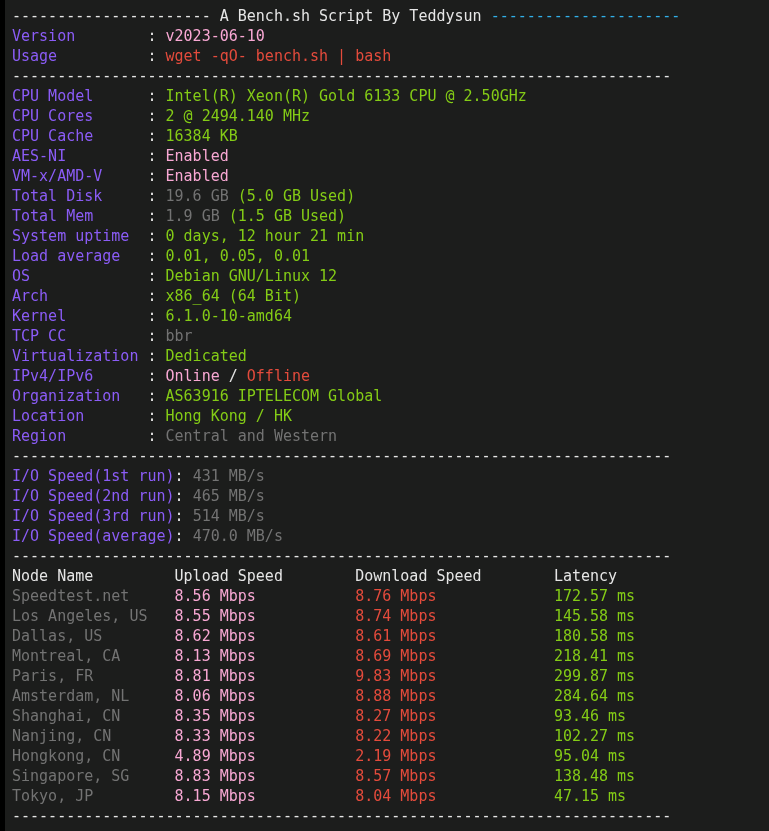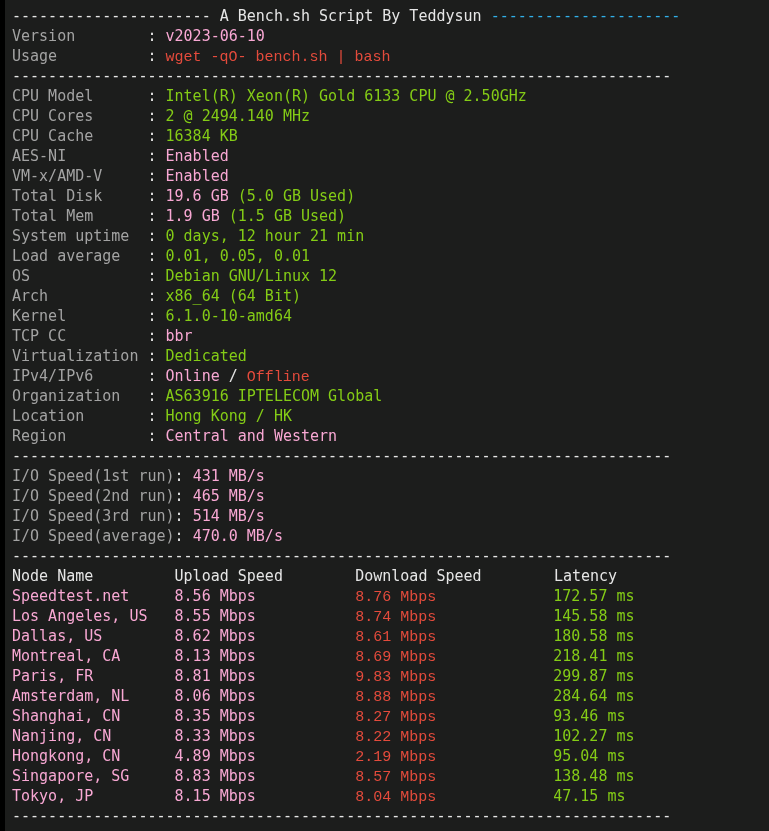--- a/index.html
+++ b/index.html
@@ -26,25 +26,25 @@
     white-space: pre;
     overflow: hidden;
   }
   .line {
     height: 20px;
     padding-left: 7px;
     white-space: pre;
   }
   .w   { color: #e6e6e6; }
   .grn { color: #f9a8d4; }
-  .red { color: #e44b3c; font-family: Liberation Mono, monospace; }
+  .red { color: #e44b3c; }
   .cyn { color: #84cc16; }
-  .yel { color: #f9a8d4; }
+  .yel { color: #737373; }
   .sep { color: #e6e6e6; letter-spacing: 0px; }
-  .label { color: #a3a3a3; }
+  .label { color: #8b5cf6; }
   .colon { color: #e6e6e6; }
   .hdr-dash-w { color: #e6e6e6; }
   .hdr-dash-c { color: #31b0e8; }
   .hdr-title { color: #e6e6e6; }
 </style>
 </head>
 <body>
 
 <div id="terminal"><div class="line "><span class="hdr-dash-w">----------------------</span><span class="hdr-title"> A Bench.sh Script By Teddysun </span><span class="hdr-dash-c">---------------------</span></div><div class="line "><span class="label">Version        </span><span class="colon">: </span><span class="grn">v2023-06-10</span></div><div class="line "><span class="label">Usage          </span><span class="colon">: </span><span class="red">wget -qO- bench.sh | bash</span></div><div class="line "><span class="sep">-------------------------------------------------------------------------</span></div><div class="line "><span class="label">CPU Model      </span><span class="colon">: </span><span class="cyn">Intel(R) Xeon(R) Gold 6133 CPU @ 2.50GHz</span></div><div class="line "><span class="label">CPU Cores      </span><span class="colon">: </span><span class="cyn">2 @ 2494.140 MHz</span></div><div class="line "><span class="label">CPU Cache      </span><span class="colon">: </span><span class="cyn">16384 KB</span></div><div class="line "><span class="label">AES-NI         </span><span class="colon">: </span><span class="grn">Enabled</span></div><div class="line "><span class="label">VM-x/AMD-V     </span><span class="colon">: </span><span class="grn">Enabled</span></div><div class="line "><span class="label">Total Disk     </span><span class="colon">: </span><span class="yel">19.6 GB</span><span class="cyn"> (5.0 GB Used)</span></div><div class="line "><span class="label">Total Mem      </span><span class="colon">: </span><span class="yel">1.9 GB</span><span class="cyn"> (1.5 GB Used)</span></div><div class="line "><span class="label">System uptime  </span><span class="colon">: </span><span class="cyn">0 days, 12 hour 21 min</span></div><div class="line "><span class="label">Load average   </span><span class="colon">: </span><span class="cyn">0.01, 0.05, 0.01</span></div><div class="line "><span class="label">OS             </span><span class="colon">: </span><span class="cyn">Debian GNU/Linux 12</span></div><div class="line "><span class="label">Arch           </span><span class="colon">: </span><span class="cyn">x86_64 (64 Bit)</span></div><div class="line "><span class="label">Kernel         </span><span class="colon">: </span><span class="cyn">6.1.0-10-amd64</span></div><div class="line "><span class="label">TCP CC         </span><span class="colon">: </span><span class="yel">bbr</span></div><div class="line "><span class="label">Virtualization </span><span class="colon">: </span><span class="cyn">Dedicated</span></div><div class="line "><span class="label">IPv4/IPv6      </span><span class="colon">: </span><span class="grn">Online</span><span class="w"> / </span><span class="red">Offline</span></div><div class="line "><span class="label">Organization   </span><span class="colon">: </span><span class="cyn">AS63916 IPTELECOM Global</span></div><div class="line "><span class="label">Location       </span><span class="colon">: </span><span class="cyn">Hong Kong / HK</span></div><div class="line "><span class="label">Region         </span><span class="colon">: </span><span class="yel">Central and Western</span></div><div class="line "><span class="sep">-------------------------------------------------------------------------</span></div><div class="line "><span class="label">I/O Speed(1st run)</span><span class="colon">: </span><span class="yel">431 MB/s</span></div><div class="line "><span class="label">I/O Speed(2nd run)</span><span class="colon">: </span><span class="yel">465 MB/s</span></div><div class="line "><span class="label">I/O Speed(3rd run)</span><span class="colon">: </span><span class="yel">514 MB/s</span></div><div class="line "><span class="label">I/O Speed(average)</span><span class="colon">: </span><span class="yel">470.0 MB/s</span></div><div class="line "><span class="sep">-------------------------------------------------------------------------</span></div><div class="line "><span class="w">Node Name         </span><span class="w">Upload Speed        </span><span class="w">Download Speed        </span><span class="w">Latency</span></div><div class="line "><span class="yel">Speedtest.net     </span><span class="grn">8.56 Mbps           </span><span class="red">8.76 Mbps             </span><span class="cyn">172.57 ms</span></div><div class="line "><span class="yel">Los Angeles, US   </span><span class="grn">8.55 Mbps           </span><span class="red">8.74 Mbps             </span><span class="cyn">145.58 ms</span></div><div class="line "><span class="yel">Dallas, US        </span><span class="grn">8.62 Mbps           </span><span class="red">8.61 Mbps             </span><span class="cyn">180.58 ms</span></div><div class="line "><span class="yel">Montreal, CA      </span><span class="grn">8.13 Mbps           </span><span class="red">8.69 Mbps             </span><span class="cyn">218.41 ms</span></div><div class="line "><span class="yel">Paris, FR         </span><span class="grn">8.81 Mbps           </span><span class="red">9.83 Mbps             </span><span class="cyn">299.87 ms</span></div><div class="line "><span class="yel">Amsterdam, NL     </span><span class="grn">8.06 Mbps           </span><span class="red">8.88 Mbps             </span><span class="cyn">284.64 ms</span></div><div class="line "><span class="yel">Shanghai, CN      </span><span class="grn">8.35 Mbps           </span><span class="red">8.27 Mbps             </span><span class="cyn">93.46 ms</span></div><div class="line "><span class="yel">Nanjing, CN       </span><span class="grn">8.33 Mbps           </span><span class="red">8.22 Mbps             </span><span class="cyn">102.27 ms</span></div><div class="line "><span class="yel">Hongkong, CN      </span><span class="grn">4.89 Mbps           </span><span class="red">2.19 Mbps             </span><span class="cyn">95.04 ms</span></div><div class="line "><span class="yel">Singapore, SG     </span><span class="grn">8.83 Mbps           </span><span class="red">8.57 Mbps             </span><span class="cyn">138.48 ms</span></div><div class="line "><span class="yel">Tokyo, JP         </span><span class="grn">8.15 Mbps           </span><span class="red">8.04 Mbps             </span><span class="cyn">47.15 ms</span></div><div class="line "><span class="sep">-------------------------------------------------------------------------</span></div></div>
 

